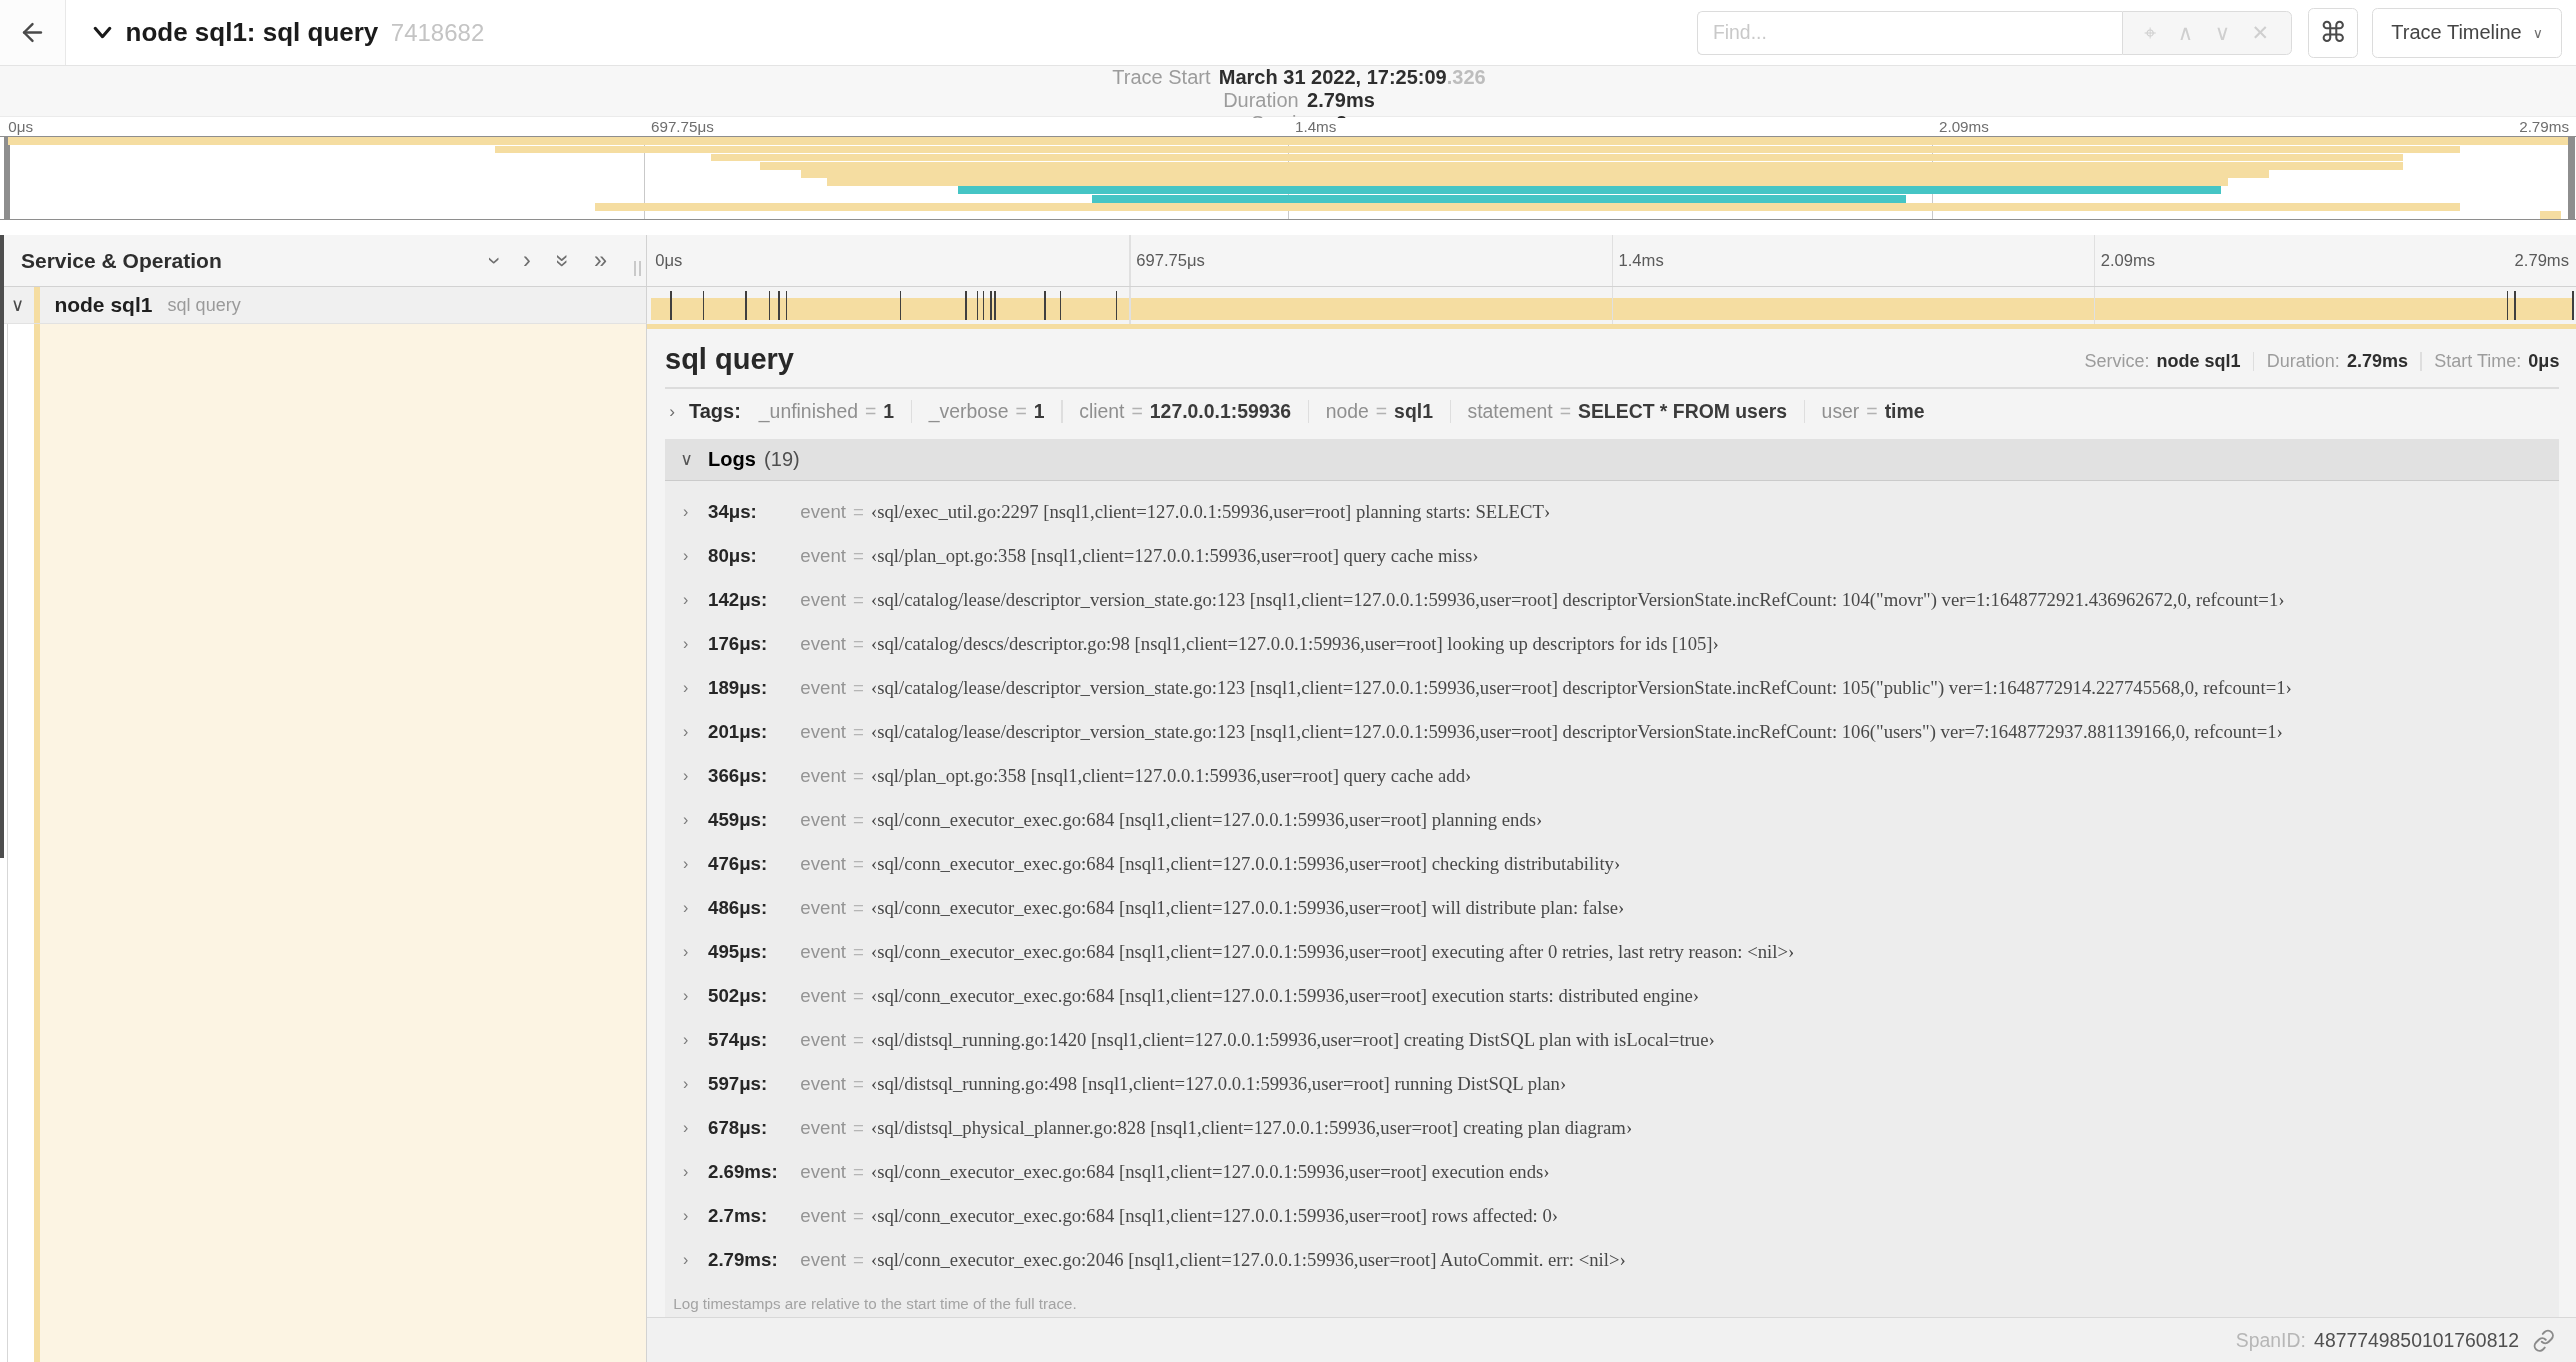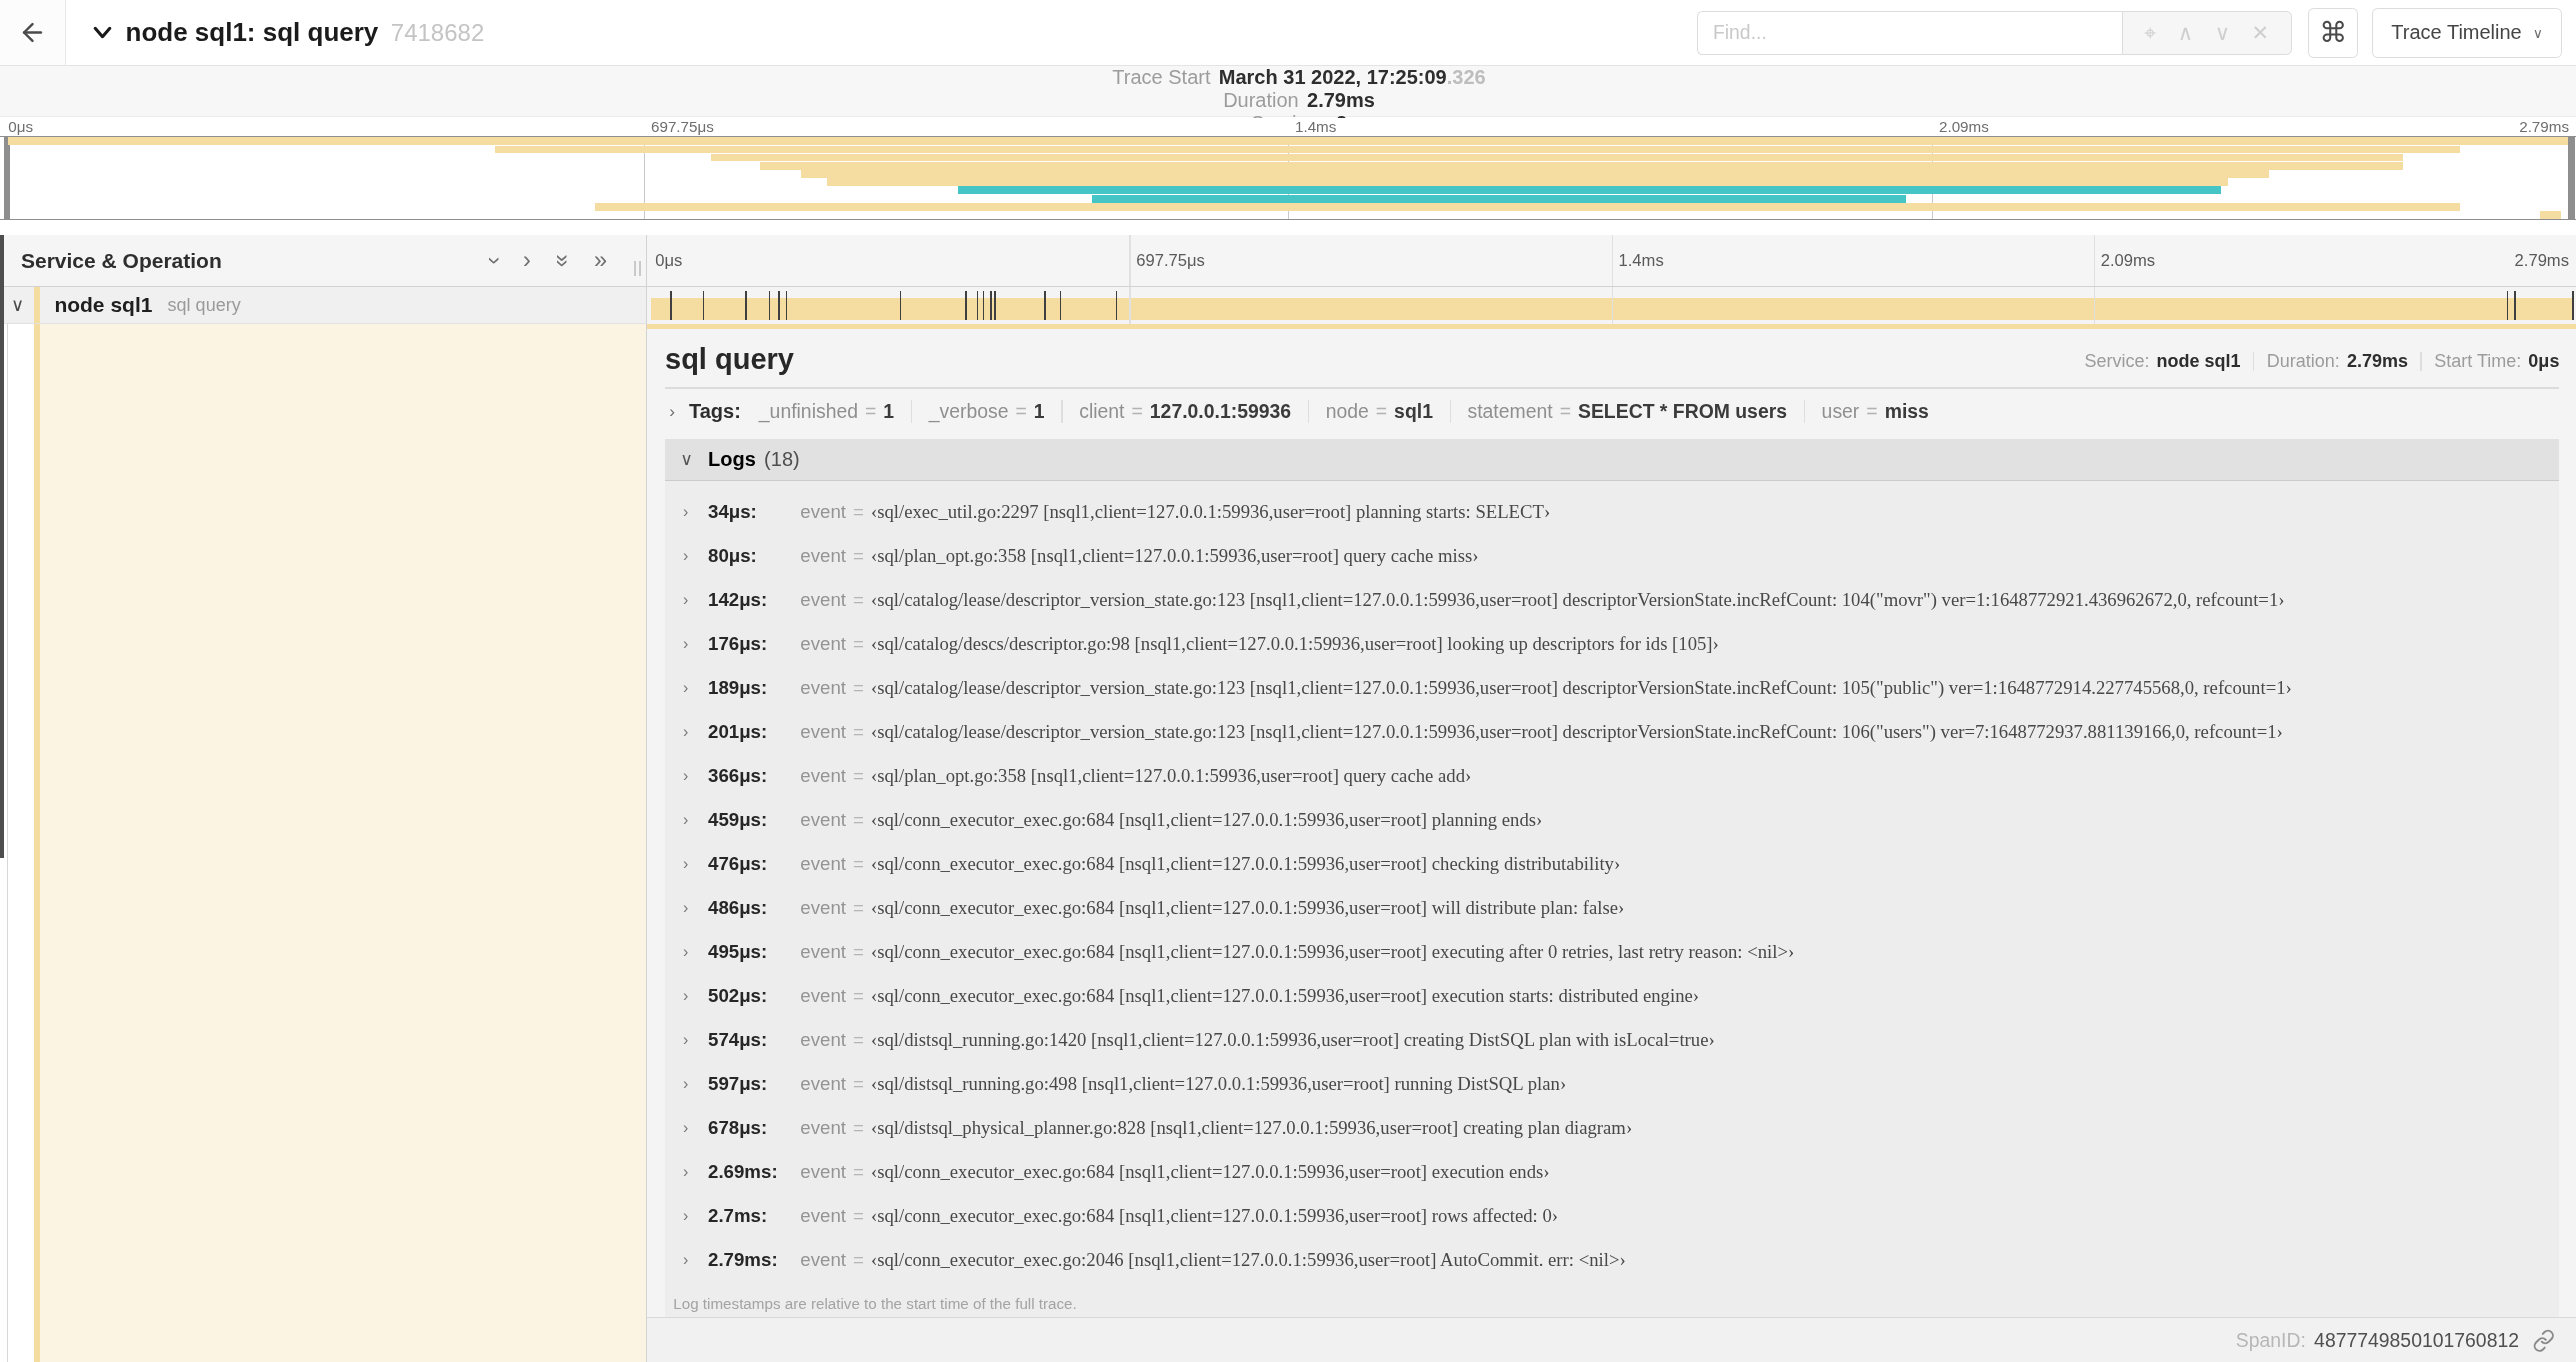--- a/index.html
+++ b/index.html
@@ -288,28 +288,28 @@
             <span class="tag"><span class="k">_unfinished</span><span class="eq">=</span><span class="v">1</span></span>
             <div class="tag-sep"></div>
             <span class="tag"><span class="k">_verbose</span><span class="eq">=</span><span class="v">1</span></span>
             <div class="tag-sep"></div>
             <span class="tag"><span class="k">client</span><span class="eq">=</span><span class="v">127.0.0.1:59936</span></span>
             <div class="tag-sep"></div>
             <span class="tag"><span class="k">node</span><span class="eq">=</span><span class="v">sql1</span></span>
             <div class="tag-sep"></div>
             <span class="tag"><span class="k">statement</span><span class="eq">=</span><span class="v">SELECT * FROM users</span></span>
             <div class="tag-sep"></div>
-            <span class="tag"><span class="k">user</span><span class="eq">=</span><span class="v">miss</span></span>
+            <span class="tag"><span class="k">user</span><span class="eq">=</span><span class="v">time</span></span>
           </span>
       </div>
       <div class="logs-box">
         <div class="logs-head">
           <span class="chev">∨</span>
           <span class="lbl">Logs</span>
-          <span class="cnt">(18)</span>
+          <span class="cnt">(19)</span>
         </div>
         <div class="logs-rows">
             <div class="log-row">
               <span class="chev">›</span>
               <span class="t">34μs:</span>
               <span class="f">event</span>
               <span class="eq">=</span>
               <span class="v">‹sql/exec_util.go:2297 [nsql1,client=127.0.0.1:59936,user=root] planning starts: SELECT›</span>
             </div>
             <div class="log-row">

